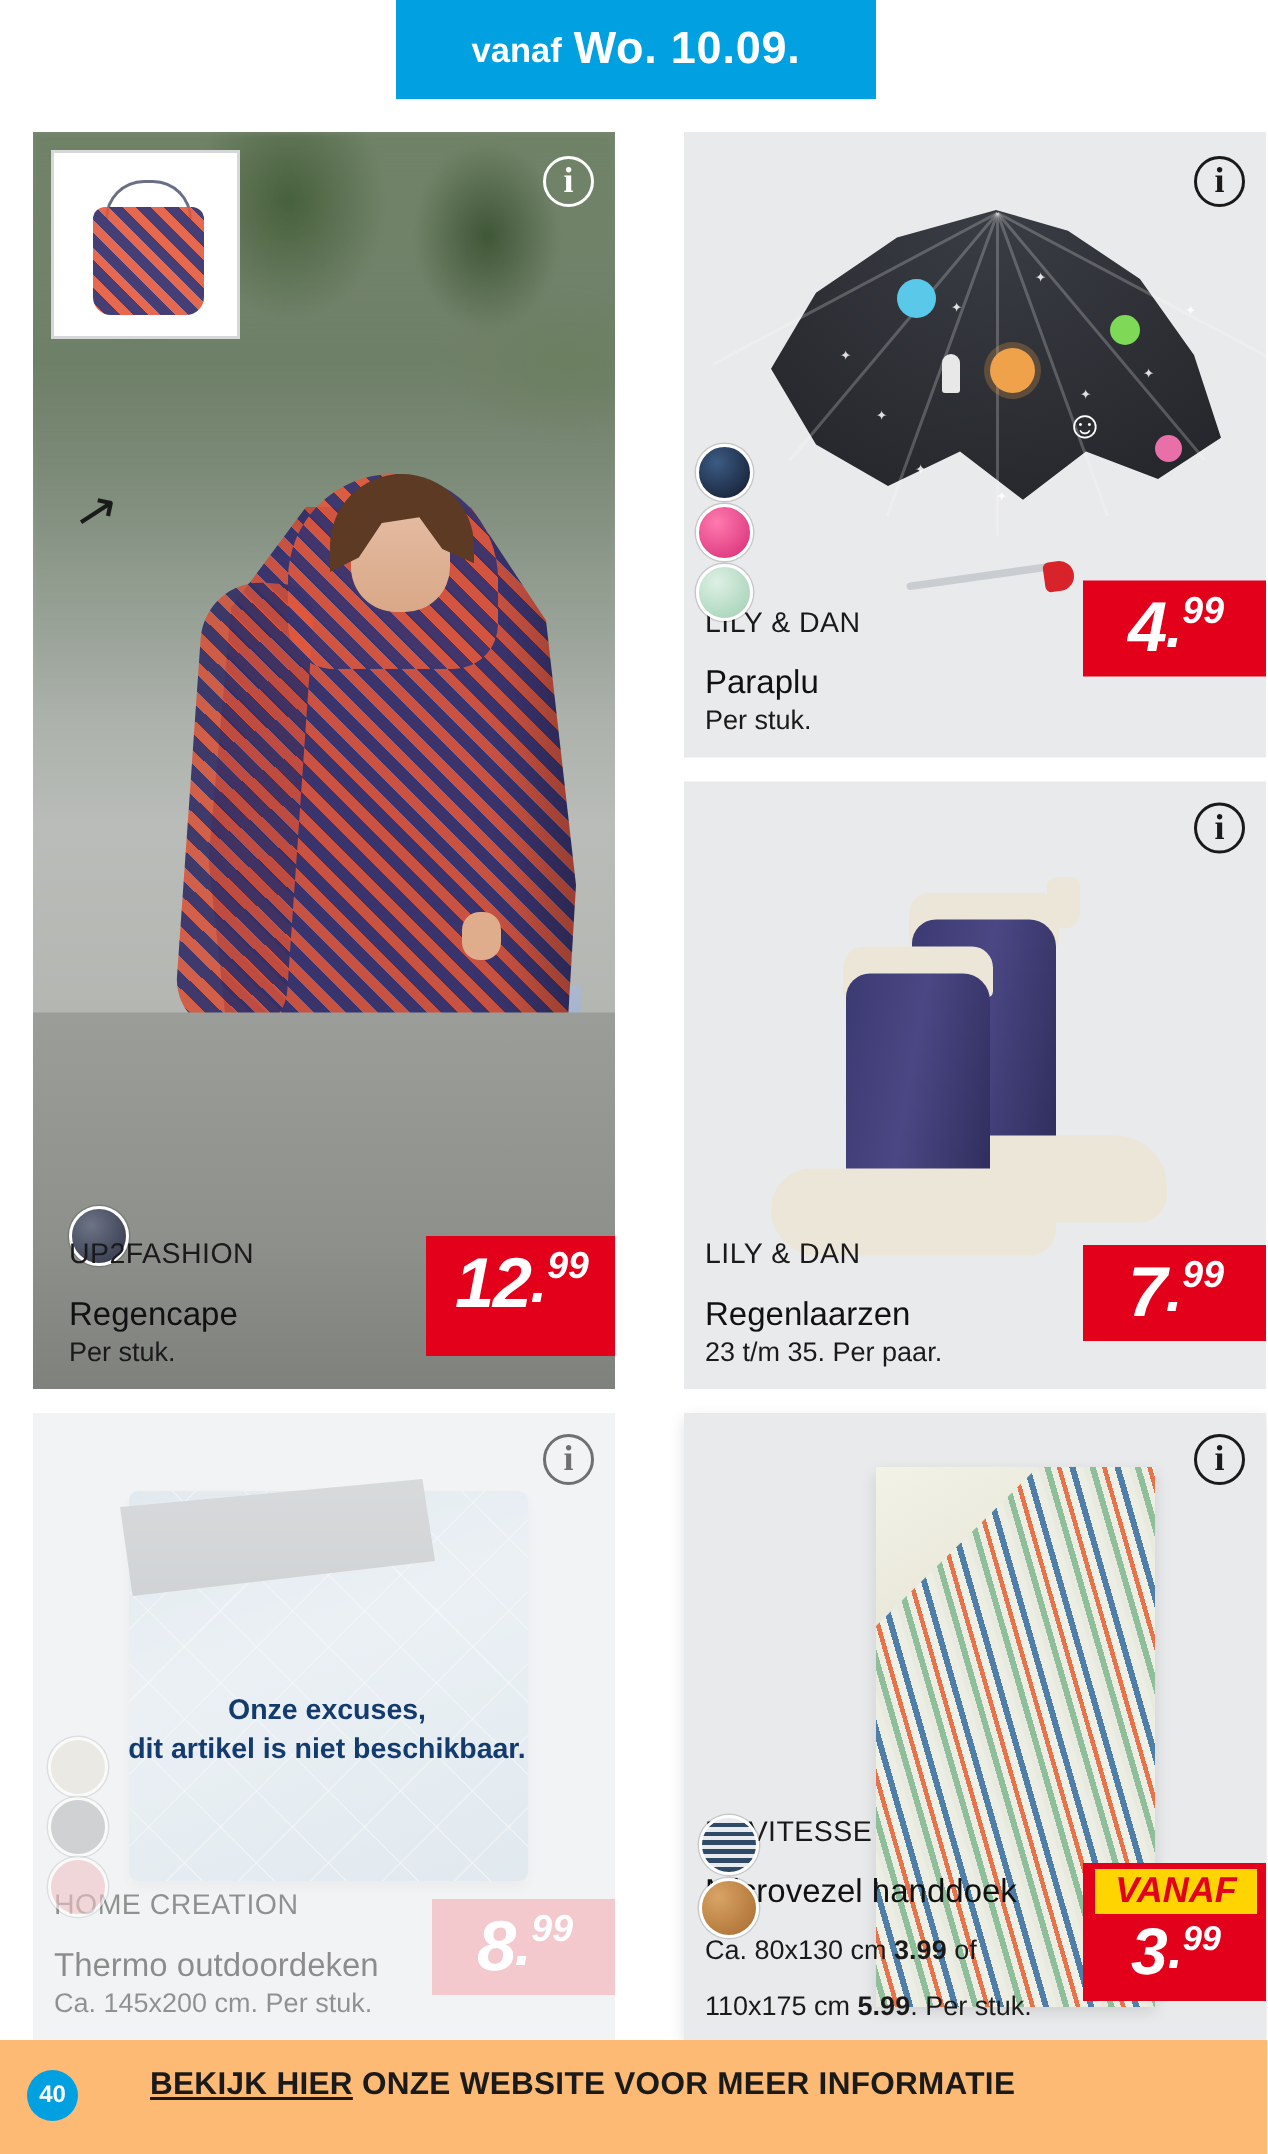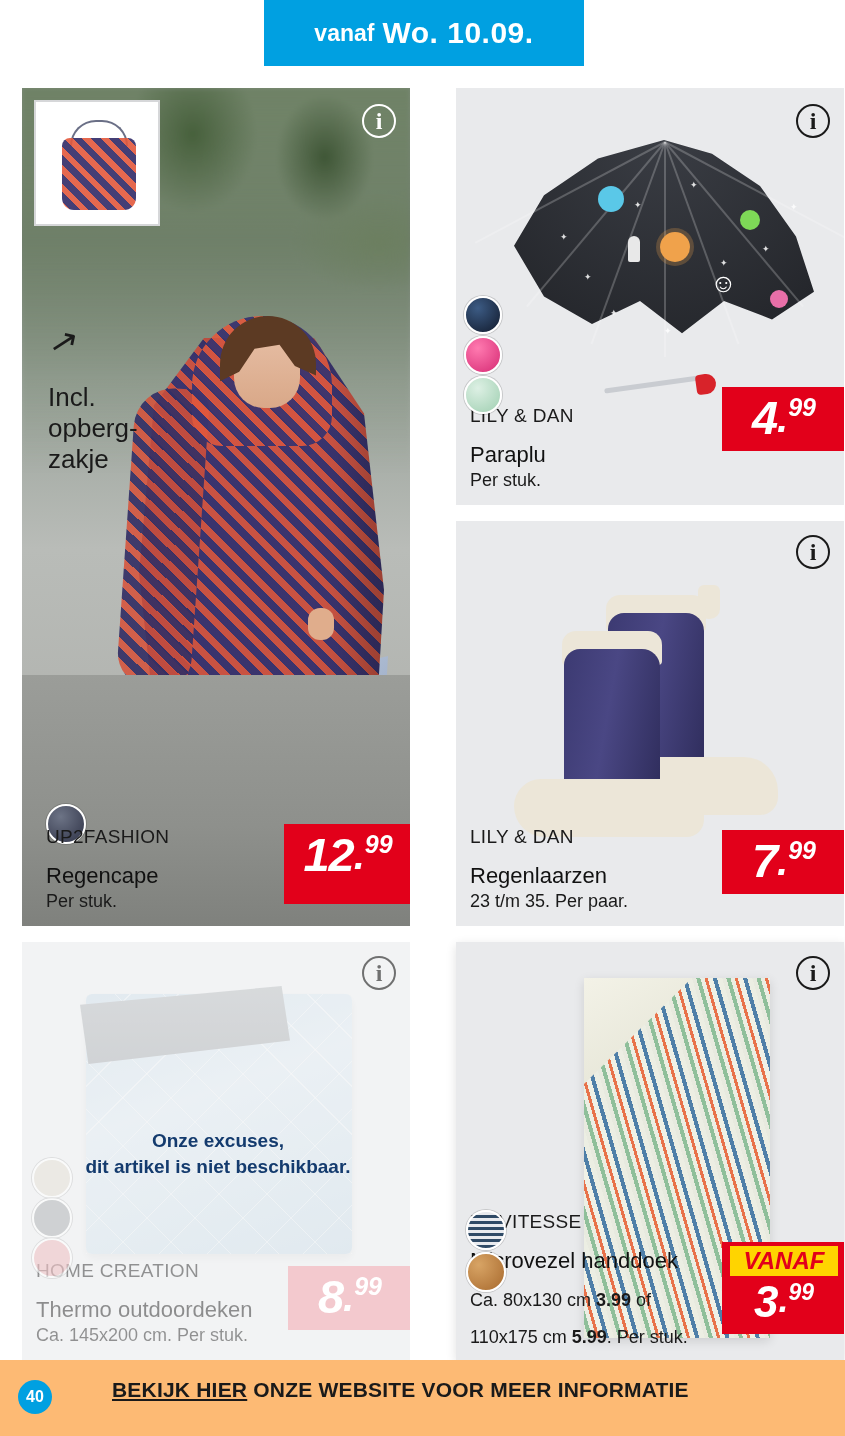--- a/index.html
+++ b/index.html
@@ -346,21 +346,21 @@
   }
   .pagenum {
     position:absolute; left:18px; top:20px;
     width:34px; height:34px; border-radius:50%;
     background:#00a0e1; color:#fff;
     display:flex; align-items:center; justify-content:center;
     font-size:16px; font-weight:bold;
   }
   .footer-text {
     position:absolute; left:100px; top:18px;
-    font-size:21px; font-weight:bold; color:#1a1a1a; letter-spacing:.2px;margin-left:12px;
+    font-size:21px; font-weight:bold; color:#1a1a1a; letter-spacing:.2px;
   }
   .footer-text a {
     color:#1a1a1a; text-decoration: underline;
   }
 </style>
 </head>
 <body>
 
 <div class="banner">
   <span class="small">vanaf</span>
@@ -386,25 +386,20 @@
       </div>
     </div>
 
     <div class="bag-inset">
       <div class="cord"></div>
       <div class="bag"></div>
     </div>
 
     <div class="arrow-up">↗</div>
 
-    <div class="incl-text">
-      <div>Incl.</div>
-      <div>opberg-</div>
-      <div>zakje</div>
-    </div>
 
     <div class="info-badge onphoto" style="right:14px; top:16px;">i</div>
 
     <div class="swatch-circle" style="left:24px; top:716px; width:40px; height:40px;
                 background: radial-gradient(circle at 35% 30%, #6d7486, #2f3347);"></div>
 
     <div class="cape-caption">
       <div class="brand">UP2FASHION</div>
       <div class="pname">Regencape</div>
       <div class="pdesc">Per stuk.</div>

